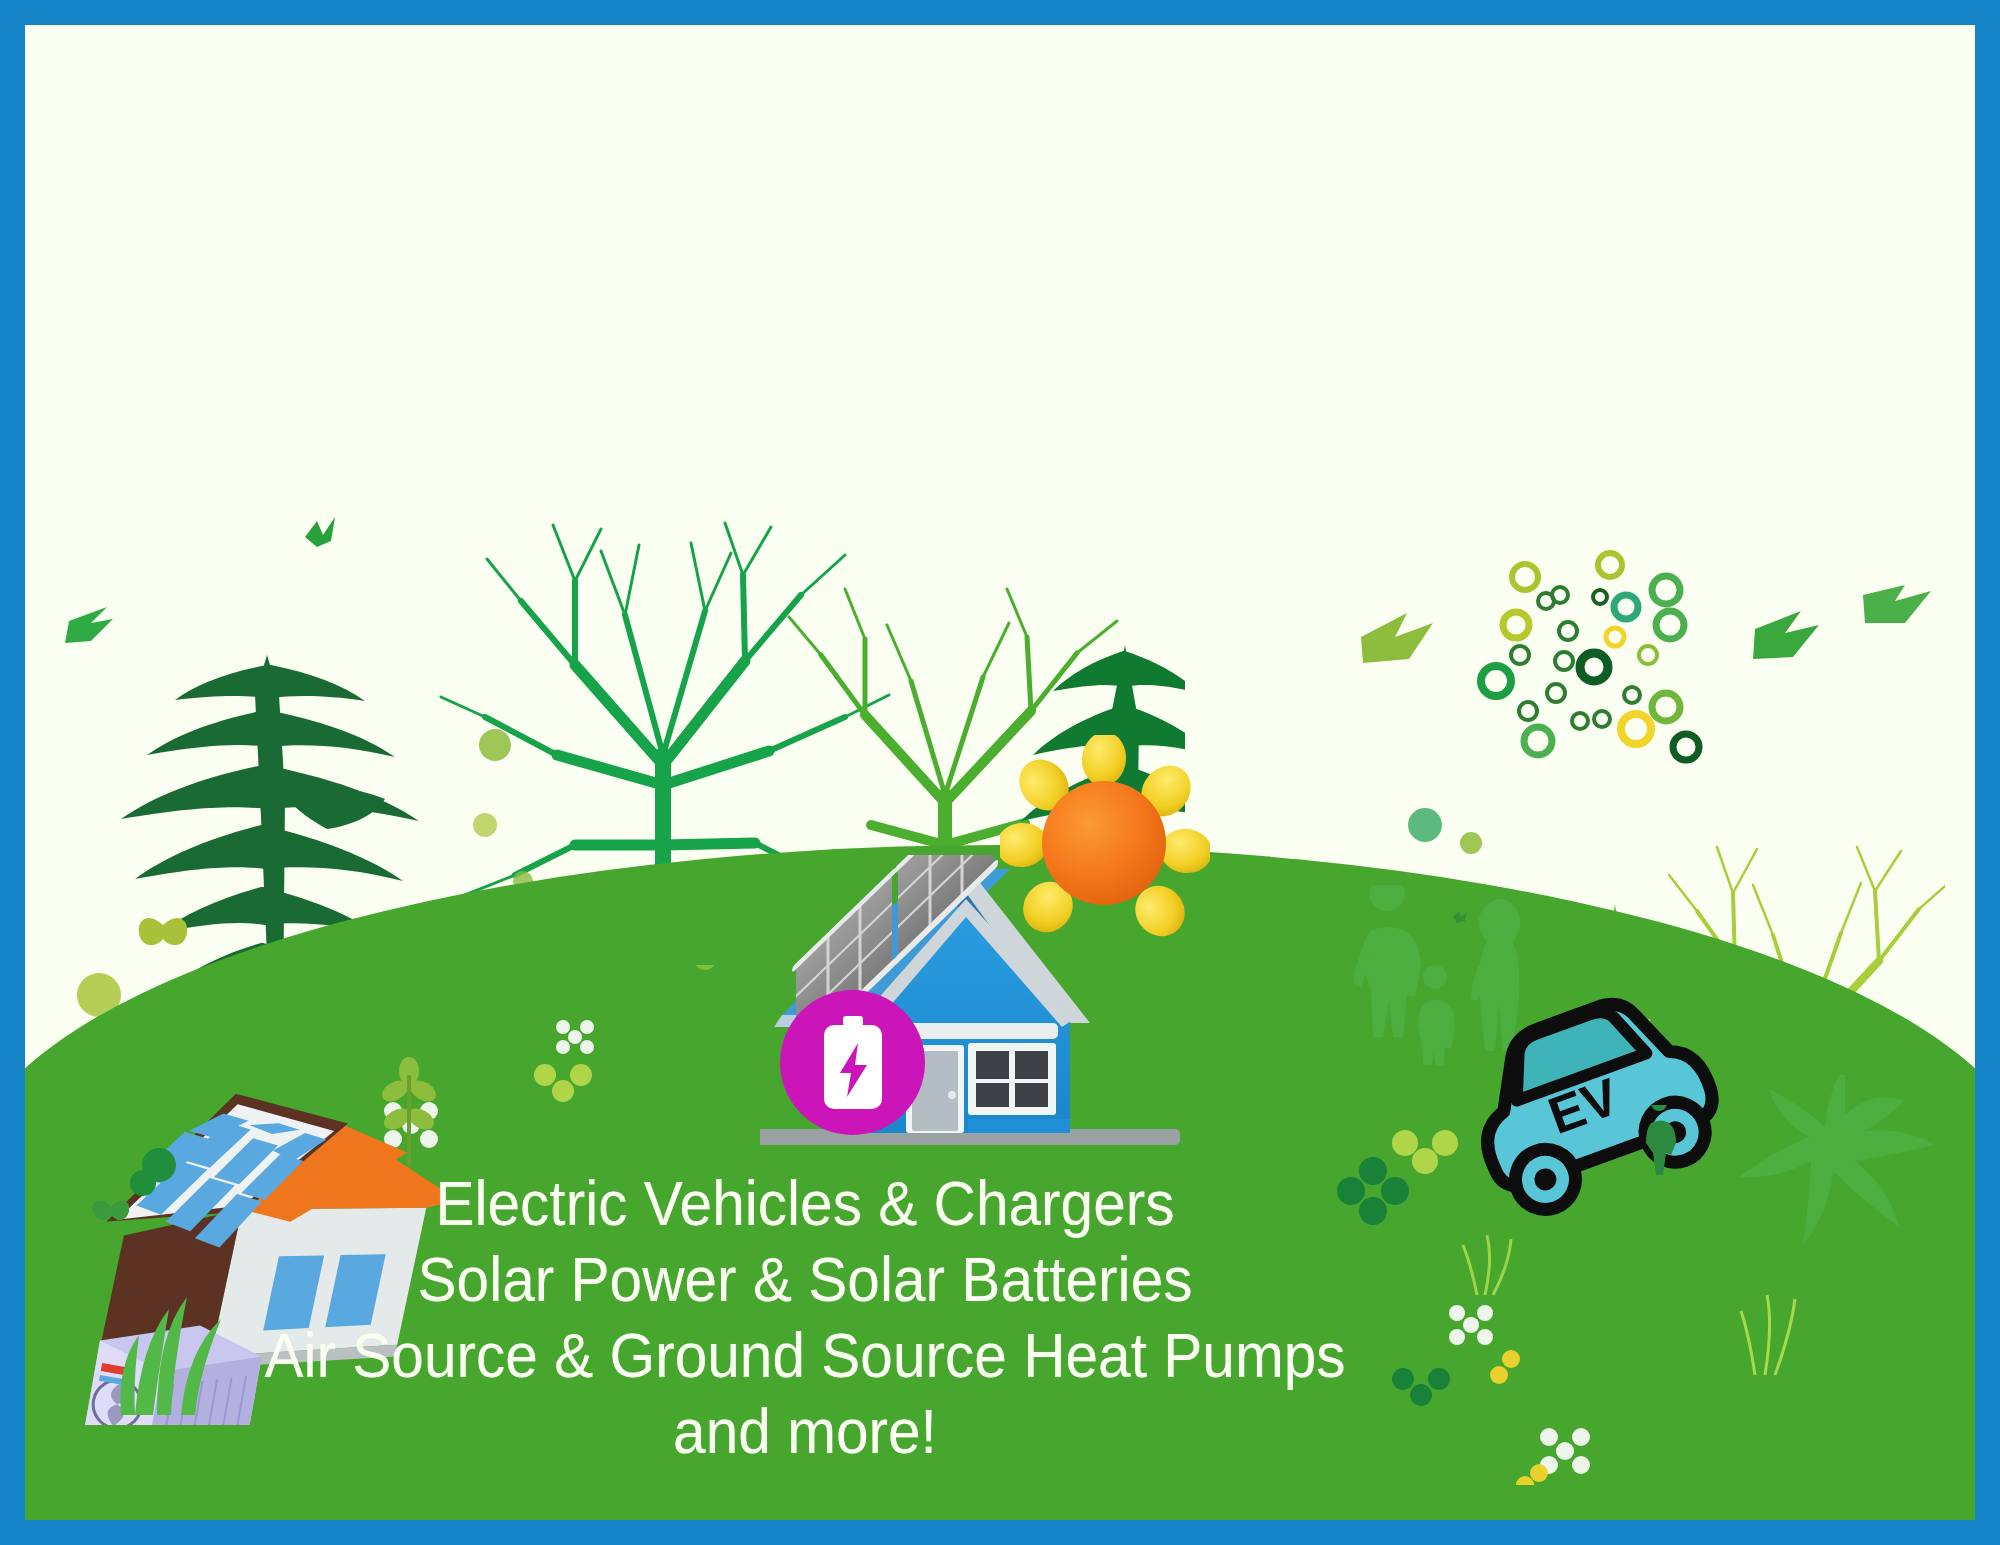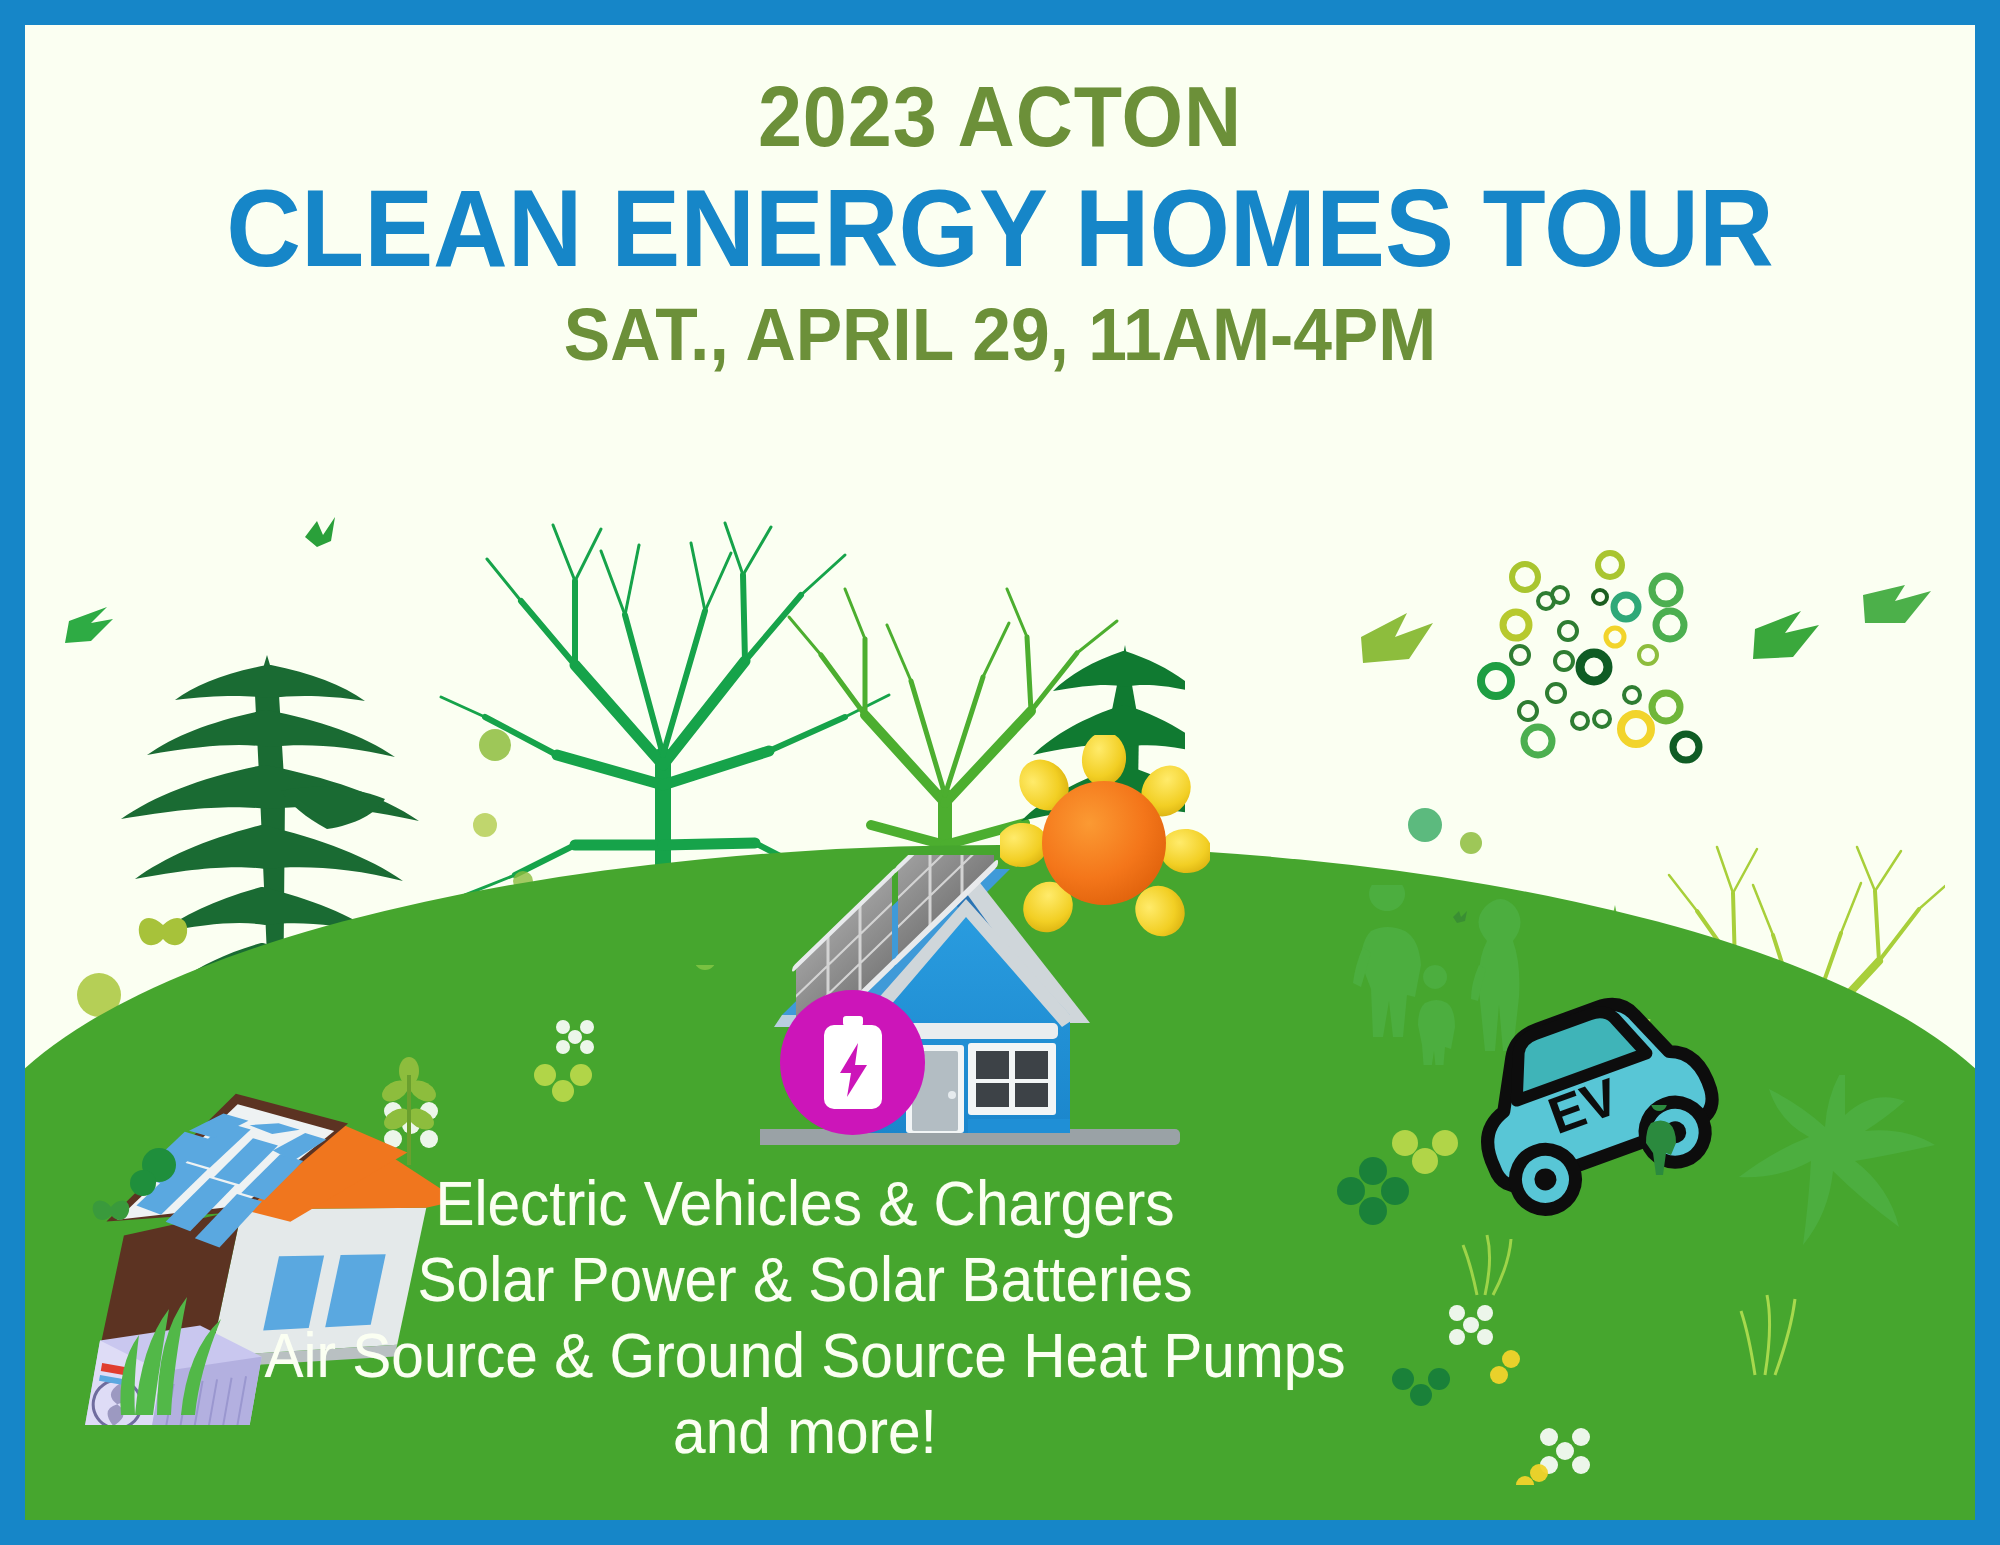--- a/index.html
+++ b/index.html
@@ -639,25 +639,20 @@
         <path d="M34 120 L34 30"></path>
         <ellipse cx="20" cy="46" rx="14" ry="9" transform="rotate(-30 20 46)"></ellipse>
         <ellipse cx="48" cy="46" rx="14" ry="9" transform="rotate(30 48 46)"></ellipse>
         <ellipse cx="22" cy="74" rx="14" ry="9" transform="rotate(-30 22 74)"></ellipse>
         <ellipse cx="46" cy="74" rx="14" ry="9" transform="rotate(30 46 74)"></ellipse>
         <ellipse cx="34" cy="26" rx="10" ry="14"></ellipse>
       </g>
       <rect x="32" y="30" width="4" height="90" fill="#6aa02e"></rect>
     </svg>
 
-    <div class="titles">
-      <div class="line-year">2023 ACTON</div>
-      <div class="line-main">CLEAN ENERGY HOMES TOUR</div>
-      <div class="line-date">SAT., APRIL 29, 11AM-4PM</div>
-    </div>
 
     <div class="info">
       <div>Electric Vehicles &amp; Chargers</div>
       <div>Solar Power &amp; Solar Batteries</div>
       <div>Air Source &amp; Ground Source Heat Pumps</div>
       <div>and more!</div>
     </div>
 
   </div>
 </div>

